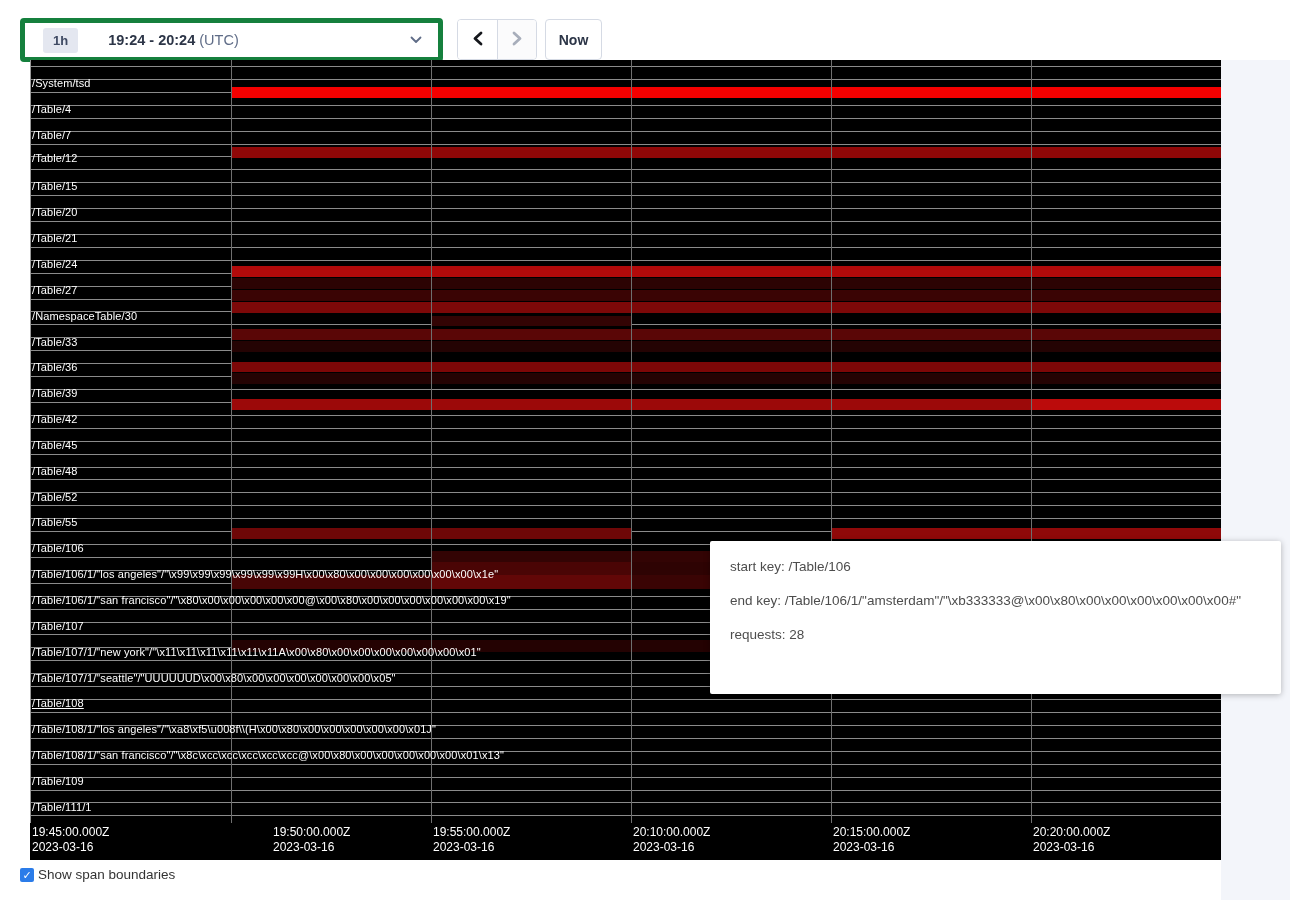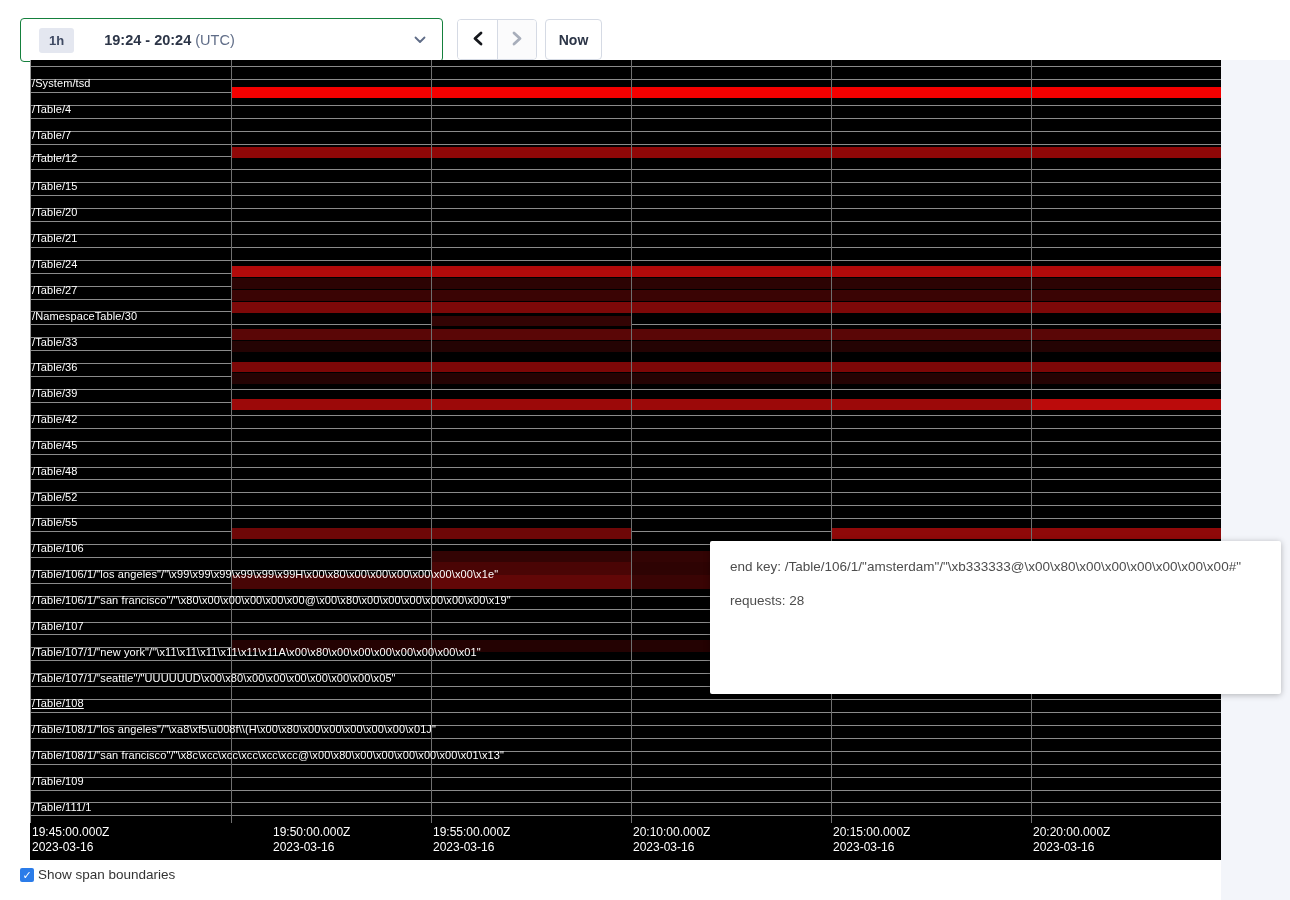--- a/index.html
+++ b/index.html
@@ -1,21 +1,21 @@
 <!DOCTYPE html>
 <html><head>
 <meta charset="utf-8">
 <style>
   html,body{margin:0;padding:0;width:1290px;height:900px;background:#ffffff;
     font-family:"Liberation Sans",sans-serif;overflow:hidden;}
   .page{position:absolute;inset:0;width:1290px;height:900px;}
 
   
   .time-selector{position:absolute;left:20px;top:18px;width:423px;height:44px;
-    border:1px solid #15803d;border-radius:4px;background:#fff;display:flex;
+    border:5px solid #15803d;border-radius:4px;background:#fff;display:flex;
     align-items:center;box-sizing:border-box;cursor:pointer;}
   .badge{margin-left:18px;background:#e4e7f0;color:#3f4a63;font-weight:bold;
     font-size:13px;padding:5px 10px;border-radius:3px;}
   .range{margin-left:30px;font-size:14.5px;color:#2c3547;font-weight:bold;white-space:nowrap;}
   .tz{color:#5f6c87;font-weight:normal;}
   .chev-down{margin-left:auto;margin-right:16px;display:flex;align-items:center;}
   .nav-group{position:absolute;left:457px;top:19px;height:41px;display:flex;
     border:1px solid #d5dae4;border-radius:4px;overflow:hidden;background:#fff;box-sizing:border-box;}
   .nav-btn{width:39px;height:100%;display:flex;align-items:center;justify-content:center;
     background:#fff;border:none;cursor:pointer;padding:0;}
@@ -220,20 +220,21 @@
         <div>2023-03-16</div>
       </div>
       <div class="tick" style="left: 1003px;">
         <div>20:20:00.000Z</div>
         <div>2023-03-16</div>
       </div>
     </div>
   <div class="right-margin"></div>
 
   <div class="tooltip">
+    <div class="tooltip-line">start key: /Table/106</div>
     <div class="tooltip-line">end key: /Table/106/1/"amsterdam"/"\xb333333@\x00\x80\x00\x00\x00\x00\x00\x00#"</div>
     <div class="tooltip-line">requests: 28</div>
   </div>
 
   <div class="footer">
     <span class="checkbox">✓</span>
     <span>Show span boundaries</span>
   </div>
 
 </div>

